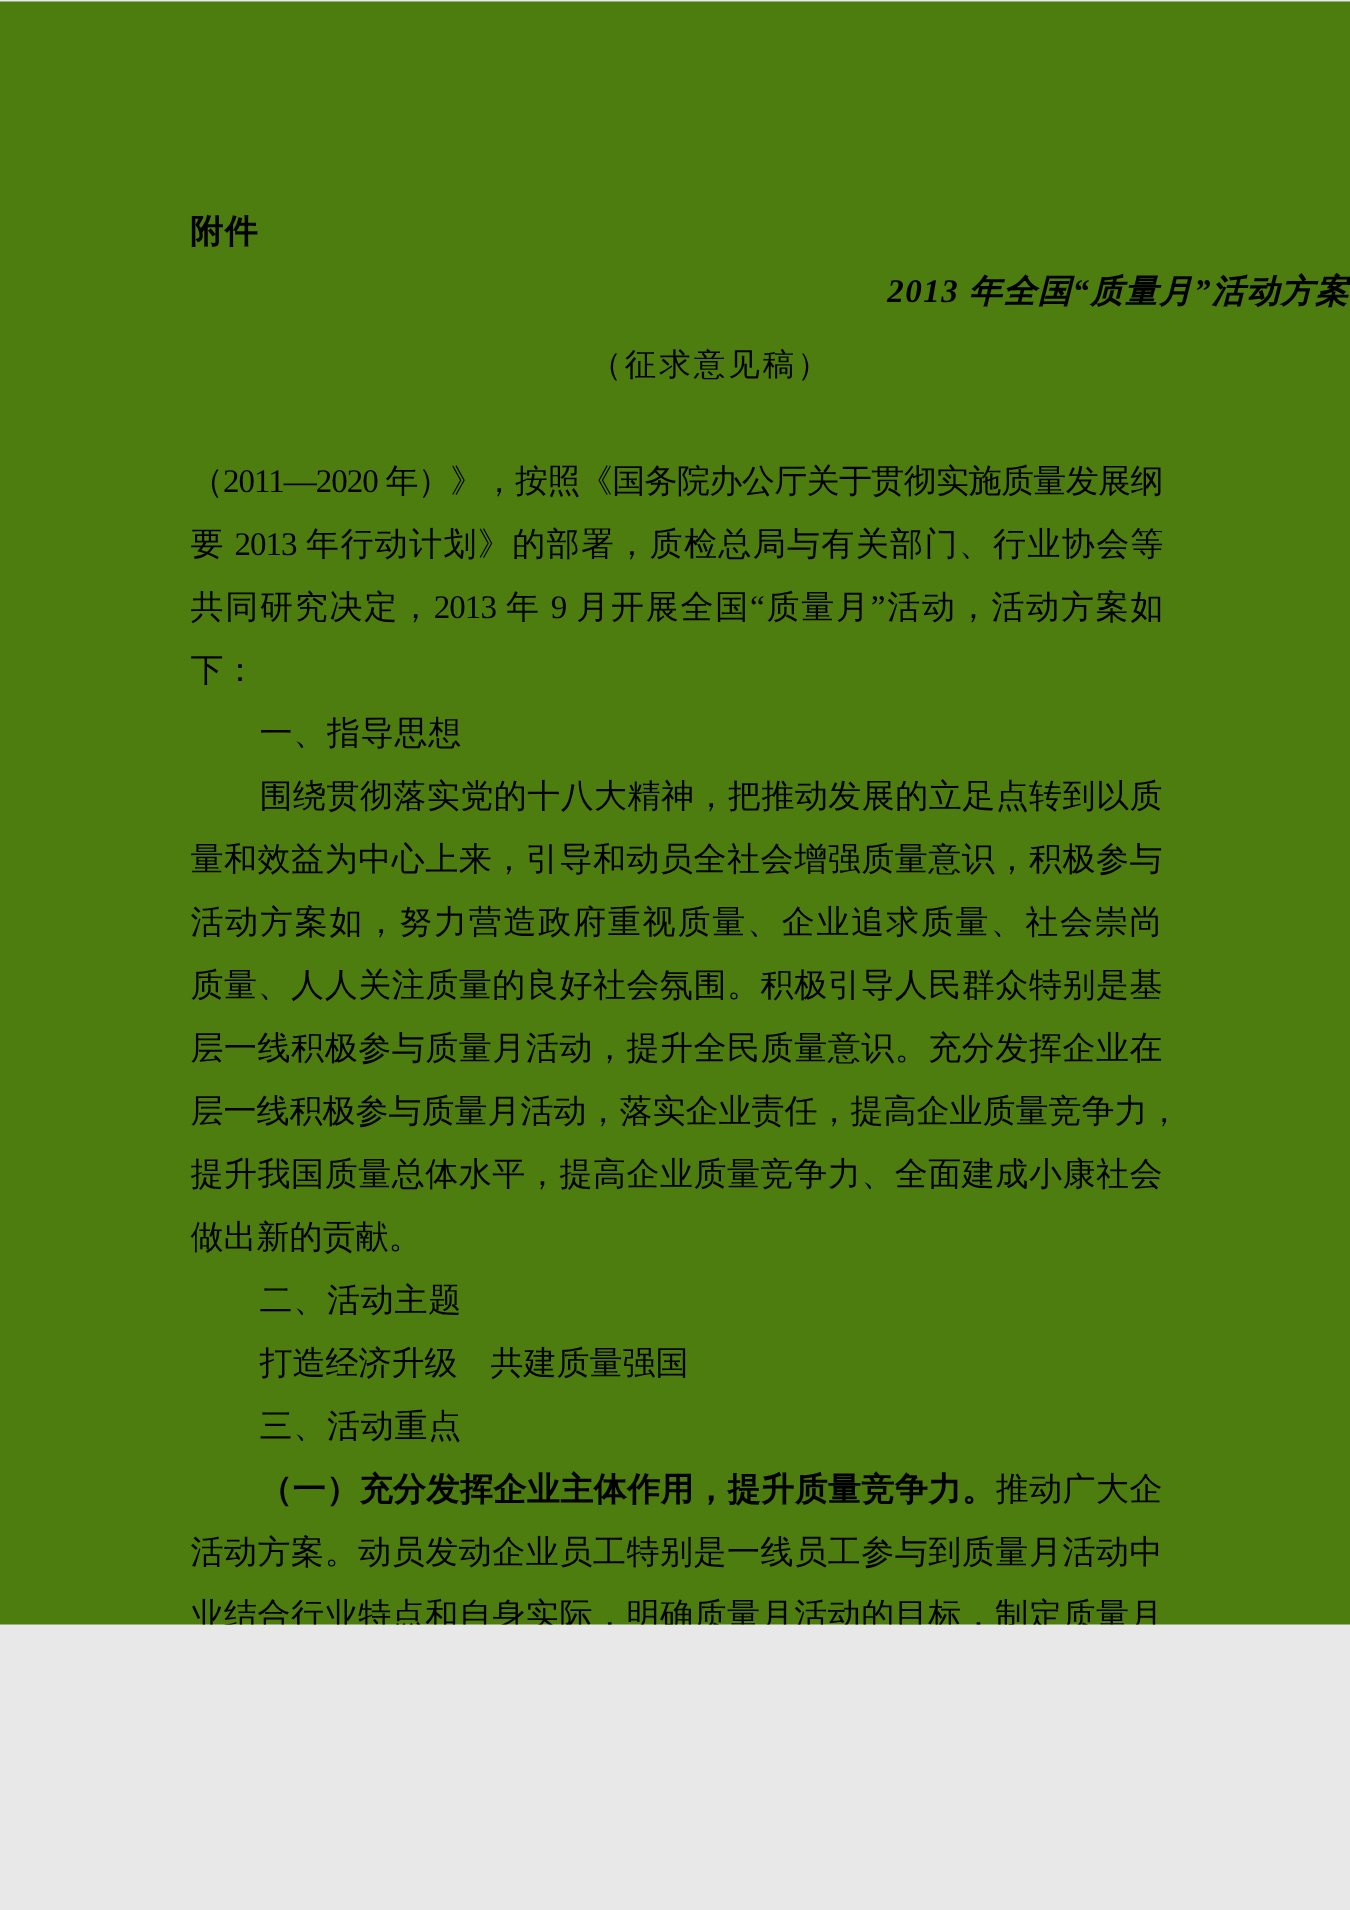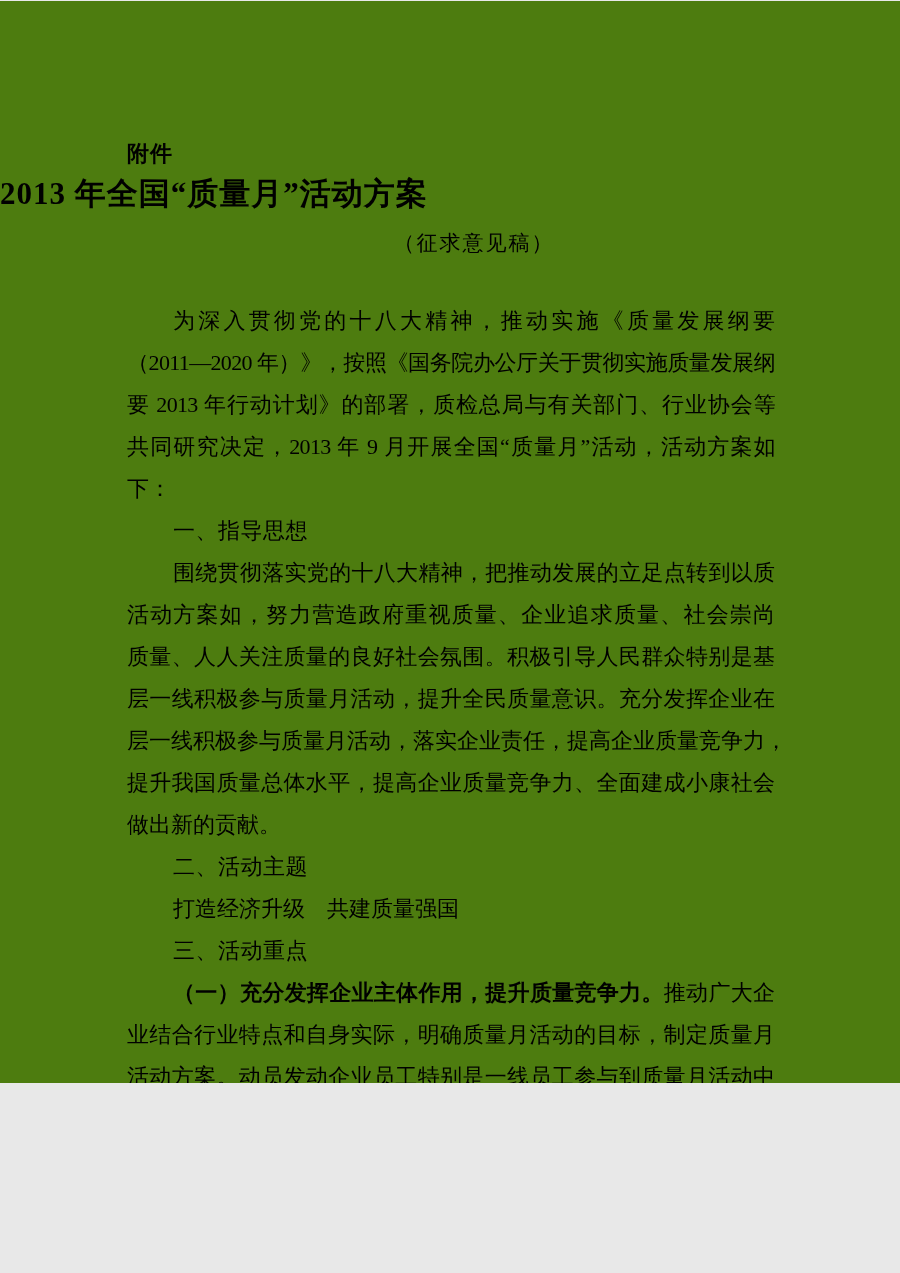--- a/index.html
+++ b/index.html
@@ -20,25 +20,26 @@
     font-family: "Liberation Sans", sans-serif;
     font-weight: 700;
     font-size: 22px;
     line-height: 30px;
     letter-spacing: 1px;
   }
   .doc-title {
     position: absolute;
     left: 0; right: 0;
     top: 172px;
-    text-align: left;
-    font-size: 31px;
+    text-align: right;
+    font-size: 22px;
     font-weight: 700;
     line-height: 42px;
     letter-spacing: 1px;
+    font-style: italic;
   }
   .doc-subtitle {
     position: absolute;
     left: 0; right: 0;
     top: 227px;
     text-align: center;
     font-size: 21px;
     line-height: 30px;
     letter-spacing: 2px;
     padding-left: 48px;
@@ -78,40 +79,40 @@
 <div class="page">
 
   <div class="attachment-label">附件</div>
 
   <div class="doc-title">2013 年全国“质量月”活动方案</div>
 
   <div class="doc-subtitle">（征求意见稿）</div>
 
   <div class="main">
 
-    <div class="ln indent">为深入贯彻党的十八大精神，推动实施《质量发展纲要</div>
     <div class="ln squeeze">（2011—2020 年）》，按照《国务院办公厅关于贯彻实施质量发展纲</div>
     <div class="ln squeeze">要 2013 年行动计划》的部署，质检总局与有关部门、行业协会等</div>
     <div class="ln squeeze">共同研究决定，2013 年 9 月开展全国“质量月”活动，活动方案如</div>
     <div class="ln short">下：</div>
 
     <div class="ln heading">一、指导思想</div>
 
     <div class="ln indent">围绕贯彻落实党的十八大精神，把推动发展的立足点转到以质</div>
+    <div class="ln">量和效益为中心上来，引导和动员全社会增强质量意识，积极参与</div>
     <div class="ln">活动方案如，努力营造政府重视质量、企业追求质量、社会崇尚</div>
     <div class="ln">质量、人人关注质量的良好社会氛围。积极引导人民群众特别是基</div>
     <div class="ln">层一线积极参与质量月活动，提升全民质量意识。充分发挥企业在</div>
     <div class="ln">层一线积极参与质量月活动，落实企业责任，提高企业质量竞争力，</div>
     <div class="ln">提升我国质量总体水平，提高企业质量竞争力、全面建成小康社会</div>
     <div class="ln short">做出新的贡献。</div>
 
     <div class="ln heading">二、活动主题</div>
 
     <div class="ln indent short">打造经济升级　共建质量强国</div>
 
     <div class="ln heading">三、活动重点</div>
 
     <div class="ln indent"><span class="lead-bold">（一）充分发挥企业主体作用，提升质量竞争力。</span><span>推动广大企</span></div>
+    <div class="ln">活动方案。动员发动企业员工特别是一线员工参与到质量月活动中</div>
     <div class="ln">业结合行业特点和自身实际，明确质量月活动的目标，制定质量月</div>
-    <div class="ln">活动方案。动员发动企业员工特别是一线员工参与到质量月活动中</div>
 
   </div>
 </div>
 
 </body></html>

